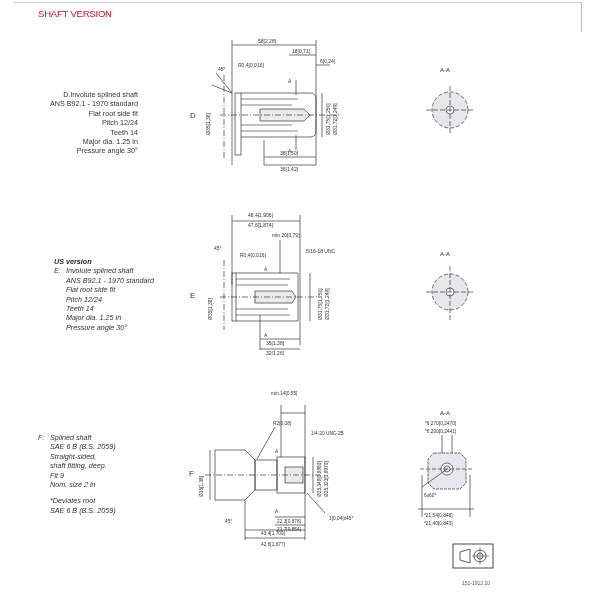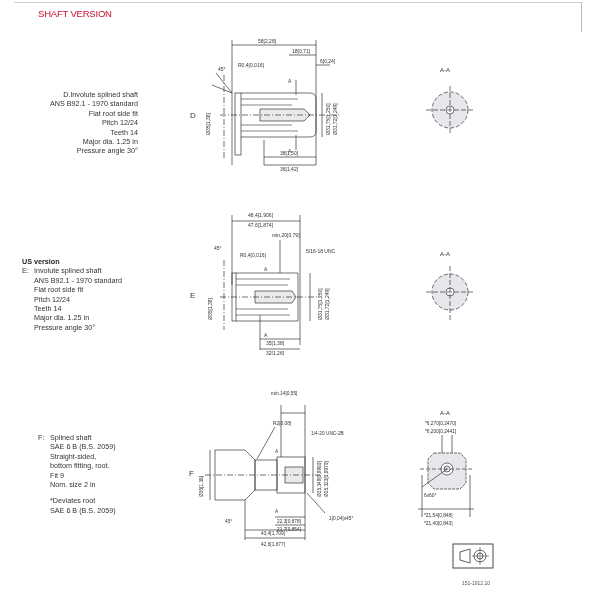--- a/index.html
+++ b/index.html
@@ -27,37 +27,37 @@
   <div><span class="lead">D.</span><span>Involute splined shaft</span></div>
   <div class="ind">ANS B92.1 - 1970 standard</div>
   <div class="ind">Flat root side fit</div>
   <div class="ind">Pitch 12/24</div>
   <div class="ind">Teeth 14</div>
   <div class="ind">Major dia. 1.25 in</div>
   <div class="ind">Pressure angle 30°</div>
 </div>
 <div class="letter" style="left:190px; top:111px;">D</div>
 
-<div class="spec" style="left:22px; top:257px;">
+<div class="spec" style="left:54px; top:257px;font-style:italic;">
   <div><b>US version</b></div>
   <div><span class="lead">E:</span><span>Involute splined shaft</span></div>
   <div class="ind">ANS B92.1 - 1970 standard</div>
   <div class="ind">Flat root side fit</div>
   <div class="ind">Pitch 12/24</div>
   <div class="ind">Teeth 14</div>
   <div class="ind">Major dia. 1.25 in</div>
   <div class="ind">Pressure angle 30°</div>
 </div>
 <div class="letter" style="left:190px; top:291px;">E</div>
 
-<div class="spec" style="left:38px; top:433px;">
+<div class="spec" style="left:38px; top:433px;font-style:italic;">
   <div><span class="lead">F:</span><span>Splined shaft</span></div>
   <div class="ind">SAE 6 B (B.S. 2059)</div>
   <div class="ind">Straight-sided,</div>
-  <div class="ind">bottom fitting, root.</div>
+  <div class="ind">shaft fitting, deep.</div>
   <div class="ind">Fit 9</div>
   <div class="ind">Nom. size 2 in</div>
   <div style="height:7px;"></div>
   <div class="ind">*Deviates root</div>
   <div class="ind">SAE 6 B (B.S. 2059)</div>
 </div>
 <div class="letter" style="left:189px; top:469px;">F</div>
 
 <svg class="drawing" style="left:200px; top:35px;" width="150" height="140" viewBox="0 0 150 140">
   <g stroke="#333" stroke-width="0.7" fill="none">

